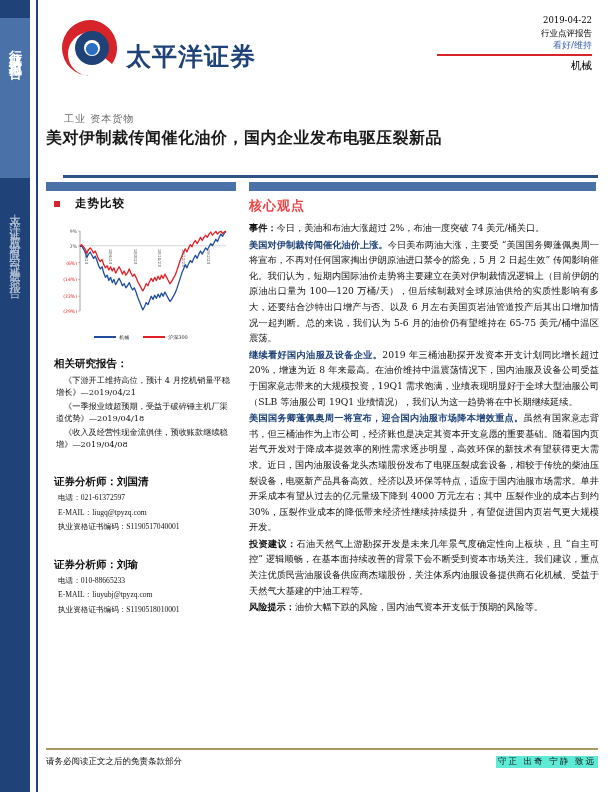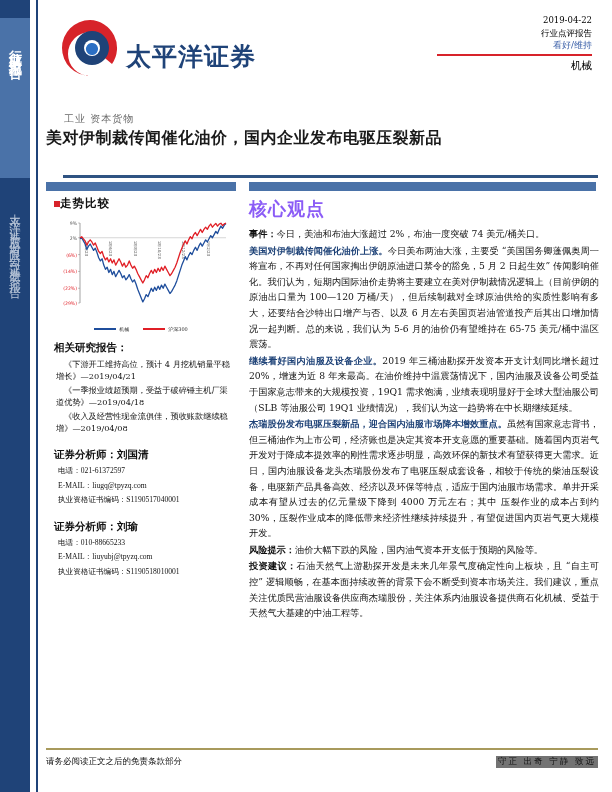--- a/index.html
+++ b/index.html
@@ -102,21 +102,21 @@
     position:absolute;left:63px;top:175px;width:535px;height:2.5px;
     background:#2f5382;
   }
 
   
   .leftcol{position:absolute;left:46px;top:182px;width:190px;}
   .blue-bar{
     width:190px;height:9px;background:#4a72a8;margin-bottom:5px;
   }
   .sec-head{
-    display:flex;align-items:center;gap:0;margin:0 0 4px 8px;
+    display:flex;align-items:center;gap:15px;margin:0 0 12px 8px;
   }
   .sq{width:6px;height:6px;background:#d7232a;flex:0 0 auto;}
   .sec-title{
     font-size:11.5px;font-weight:bold;color:#111;
     font-family:"DejaVu Serif","Liberation Serif",serif;
     letter-spacing:1px;
   }
 
   
   .chart-box{
@@ -126,47 +126,47 @@
   .chart-svg{display:block;}
   .legend{
     display:flex;gap:14px;justify-content:center;align-items:center;
     margin-top:1px;
   }
   .lg{display:flex;align-items:center;gap:3px;}
   .lg-line{width:22px;height:2px;}
   .lg-t{font-size:5px;color:#333;font-family:"DejaVu Serif","Liberation Serif",serif;}
 
   .rel-head{
-    margin:8px 0 3px 8px;
+    margin:16px 0 3px 8px;
     font-size:10.5px;font-weight:bold;color:#111;
     font-family:"DejaVu Serif","Liberation Serif",serif;
   }
   .rel-item{
     margin:0 4px 1px 10px;
     font-size:8.2px;color:#111;line-height:12.4px;text-indent:8px;
     font-family:"DejaVu Serif","Liberation Serif",serif;
   }
 
-  .an-block{margin-top:14px;}
+  .an-block{margin-top:25px;}
   .an-name{
     margin:0 0 3px 8px;
     font-size:10.5px;font-weight:bold;color:#111;
     font-family:"DejaVu Serif","Liberation Serif",serif;
   }
   .an-row{
     margin:0 0 3px 12px;
     font-size:7.6px;color:#111;line-height:11.5px;
     font-family:Liberation Serif, serif;
   }
 
   
   .rightcol{position:absolute;left:249px;top:182px;width:350px;}
   .rc-bar{width:347px;height:9px;background:#4a72a8;margin-bottom:6px;}
   .core-title{
-    font-size:18px;font-weight:bold;color:#8b5cf6;margin:0 0 5px 0;
+    font-size:13px;font-weight:bold;color:#ef4444;margin:0 0 5px 0;
     font-family:Liberation Mono, monospace;
     letter-spacing:1px;
   }
   .para{
     font-size:9.2px;line-height:15.6px;color:#111;text-align:justify;
     margin:0 0 1px 0;
     font-family:"DejaVu Serif","Liberation Serif",serif;
   }
   .lbl{font-weight:bold;color:#111;}
   .lbl-blue{font-weight:bold;color:#1f4378;}
@@ -178,21 +178,21 @@
   }
   .foot{
     position:absolute;left:46px;top:756px;width:552px;
     display:flex;justify-content:space-between;align-items:center;gap:35px;
   }
   .foot-l{
     font-size:8.5px;color:#111;
     font-family:"DejaVu Serif","Liberation Serif",serif;
   }
   .foot-r{
-    font-size:8.5px;color:#111;background:#737373;padding:0 2px;
+    font-size:8.5px;color:#111;background:#5eead4;padding:0 2px;
     letter-spacing:2px;
     font-family:"DejaVu Serif","Liberation Serif",serif;
   }
 </style>
 </head>
 <body>
 
 <div class="page">
 
   <div class="sidebar">
@@ -295,23 +295,23 @@
       </div>
   </div>
 
   <div class="rightcol">
     <div class="rc-bar"></div>
     <div class="core-title">核心观点</div>
     <div id="paras">
         <p class="para"><span class="lbl">事件：</span><span>今日，美油和布油大涨超过 2%，布油一度突破 74 美元/桶关口。</span></p>
         <p class="para"><span class="lbl-blue">美国对伊制裁传闻催化油价上涨。</span><span>今日美布两油大涨，主要受 “美国国务卿蓬佩奥周一将宣布，不再对任何国家掏出伊朗原油进口禁令的豁免，5 月 2 日起生效” 传闻影响催化。我们认为，短期内国际油价走势将主要建立在美对伊制裁情况逻辑上（目前伊朗的原油出口量为 100—120 万桶/天），但后续制裁对全球原油供给的实质性影响有多大，还要结合沙特出口增产与否、以及 6 月左右美国页岩油管道投产后其出口增加情况一起判断。总的来说，我们认为 5-6 月的油价仍有望维持在 65-75 美元/桶中温区震荡。</span></p>
         <p class="para"><span class="lbl-blue">继续看好国内油服及设备企业。</span><span>2019 年三桶油勘探开发资本开支计划同比增长超过 20%，增速为近 8 年来最高。在油价维持中温震荡情况下，国内油服及设备公司受益于国家意志带来的大规模投资，19Q1 需求饱满，业绩表现明显好于全球大型油服公司（SLB 等油服公司 19Q1 业绩情况），我们认为这一趋势将在中长期继续延续。</span></p>
-        <p class="para"><span class="lbl-blue">杰瑞股份发布电驱压裂新品，迎合国内油服市场降本增效重点。</span><span>虽然有国家意志背书，但三桶油作为上市公司，经济账也是决定其资本开支意愿的重要基础。随着国内页岩气开发对于降成本提效率的刚性需求逐步明显，高效环保的新技术有望获得更大需求。近日，国内油服设备龙头杰瑞股份发布了电驱压裂成套设备，相较于传统的柴油压裂设备，电驱新产品具备高效、经济以及环保等特点，适应于国内油服市场需求。单井开采成本有望从过去的亿元量级下降到 4000 万元左右；其中 压裂作业的成本占到约 30%，压裂作业成本的降低带来经济性继续持续提升，有望促进国内页岩气更大规模开发。</span></p>
+        <p class="para"><span class="lbl-blue">美国国务卿蓬佩奥周一将宣布，迎合国内油服市场降本增效重点。</span><span>虽然有国家意志背书，但三桶油作为上市公司，经济账也是决定其资本开支意愿的重要基础。随着国内页岩气开发对于降成本提效率的刚性需求逐步明显，高效环保的新技术有望获得更大需求。近日，国内油服设备龙头杰瑞股份发布了电驱压裂成套设备，相较于传统的柴油压裂设备，电驱新产品具备高效、经济以及环保等特点，适应于国内油服市场需求。单井开采成本有望从过去的亿元量级下降到 4000 万元左右；其中 压裂作业的成本占到约 30%，压裂作业成本的降低带来经济性继续持续提升，有望促进国内页岩气更大规模开发。</span></p>
+        <p class="para"><span class="lbl">投资建议：</span><span>石油天然气上游勘探开发是未来几年景气度确定性向上板块，且 “自主可控” 逻辑顺畅，在基本面持续改善的背景下会不断受到资本市场关注。我们建议，重点关注优质民营油服设备供应商杰瑞股份，关注体系内油服设备提供商石化机械、受益于天然气大基建的中油工程等。</span></p>
         <p class="para"><span class="lbl">风险提示：</span><span>油价大幅下跌的风险，国内油气资本开支低于预期的风险等。</span></p>
-        <p class="para"><span class="lbl">投资建议：</span><span>石油天然气上游勘探开发是未来几年景气度确定性向上板块，且 “自主可控” 逻辑顺畅，在基本面持续改善的背景下会不断受到资本市场关注。我们建议，重点关注优质民营油服设备供应商杰瑞股份，关注体系内油服设备提供商石化机械、受益于天然气大基建的中油工程等。</span></p>
       </div>
   </div>
 
   <div class="foot-rule"></div>
   <div class="foot">
     <span class="foot-l">请务必阅读正文之后的免责条款部分</span>
     <span class="foot-r">守正 出奇 宁静 致远</span>
   </div>
 
 </div>

